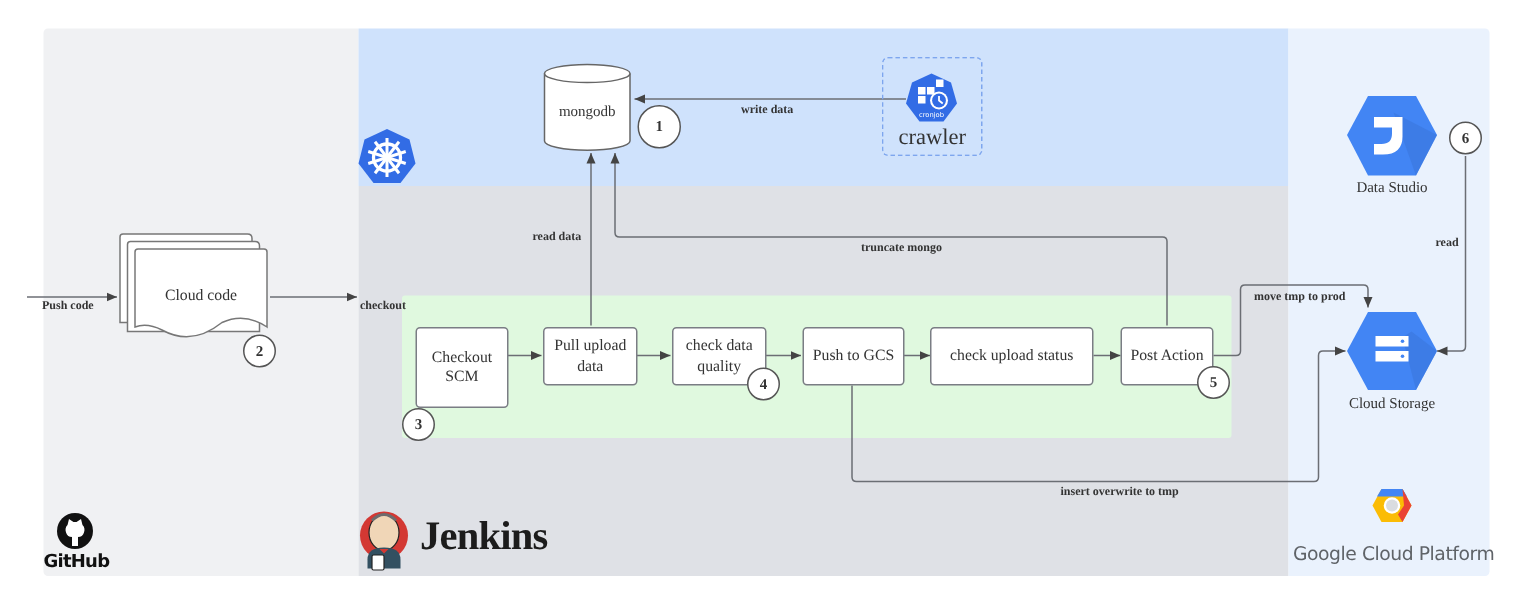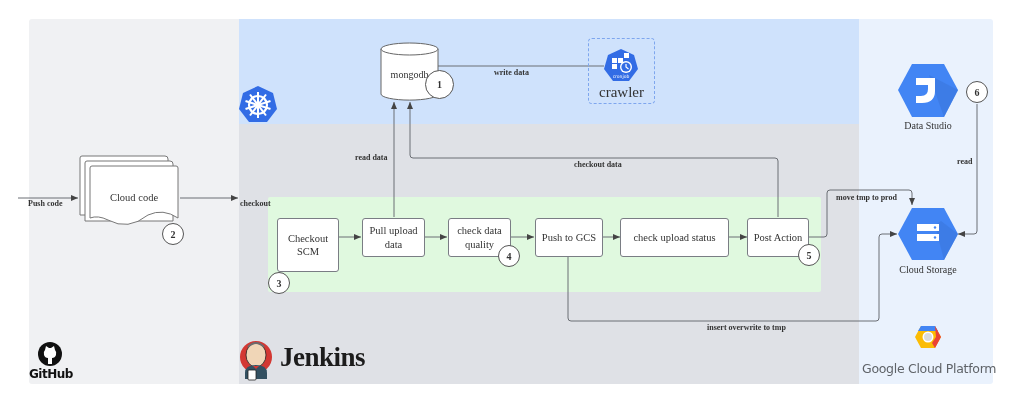--- a/index.html
+++ b/index.html
@@ -65,21 +65,21 @@
     <g stroke="#fff" stroke-width="2">
       <line x1="20" y1="7" x2="20" y2="33"></line>
         <line x1="7.5" y1="16" x2="32.5" y2="24"></line>
         <line x1="7.5" y1="24" x2="32.5" y2="16"></line>
       <line x1="12" y1="9.5" x2="28" y2="30.5"></line>
         <line x1="28" y1="9.5" x2="12" y2="30.5"></line>
     </g>
   </svg>
 </div>
 
-<div class="icon" style="left:362px;top:42px;width:59px;height:60px;margin-left:18px;">
+<div class="icon" style="left:362px;top:42px;width:59px;height:60px;">
   <svg width="59" height="60" viewBox="0 0 59 60">
     <path d="M1,7 L1,52 A28,6 0 0 0 58,52 L58,7" fill="#fff" stroke="#666" stroke-width="1"></path>
     <ellipse cx="29.5" cy="7" rx="28.5" ry="6" fill="#fff" stroke="#666" stroke-width="1"></ellipse>
   </svg>
   <div class="caption" style="left:0;top:27px;width:59px;font-size:10px;">mongodb</div>
 </div>
 <div class="num" style="left:425px;top:70px;width:29px;height:29px;">1</div>
 
 <div class="crawler-box"></div>
 <div class="icon" style="left:603px;top:48px;width:36px;height:36px;">
@@ -115,21 +115,21 @@
 <div class="box" style="left:747px;top:218px;width:62px;height:39px;">Post Action</div>
 
 <div class="num" style="left:268px;top:272px;">3</div>
 <div class="num" style="left:498px;top:245px;">4</div>
 <div class="num" style="left:798px;top:244px;">5</div>
 
 <div class="lbl" style="left:28px;top:199px;">Push code</div>
 <div class="lbl" style="left:192px;top:199px;padding-left:48px;">checkout</div>
 <div class="lbl" style="left:494px;top:68px;">write data</div>
 <div class="lbl" style="left:355px;top:153px;">read data</div>
-<div class="lbl" style="left:574px;top:160px;">checkout data</div>
+<div class="lbl" style="left:574px;top:160px;">truncate mongo</div>
 <div class="lbl" style="left:836px;top:193px;">move tmp to prod</div>
 <div class="lbl" style="left:707px;top:323px;">insert overwrite to tmp</div>
 <div class="lbl" style="left:957px;top:157px;">read</div>
 
 <div class="icon" style="left:897px;top:63px;width:62px;height:55px;">
   <svg width="62" height="55" viewBox="0 0 62 55">
     <polygon points="15,1 47,1 61,27 47,54 15,54 1,27" fill="#4285f4"></polygon>
     <polygon points="32,12 47,54 61,27" fill="#3a77dc" opacity="0.6"></polygon>
     <path d="M19,15 L38,15 L38,28 Q38,40 25,40 L19,40 L19,33 L24,33 Q31,33 31,26 L31,22 L19,22 Z" fill="#fff"></path>
   </svg>

